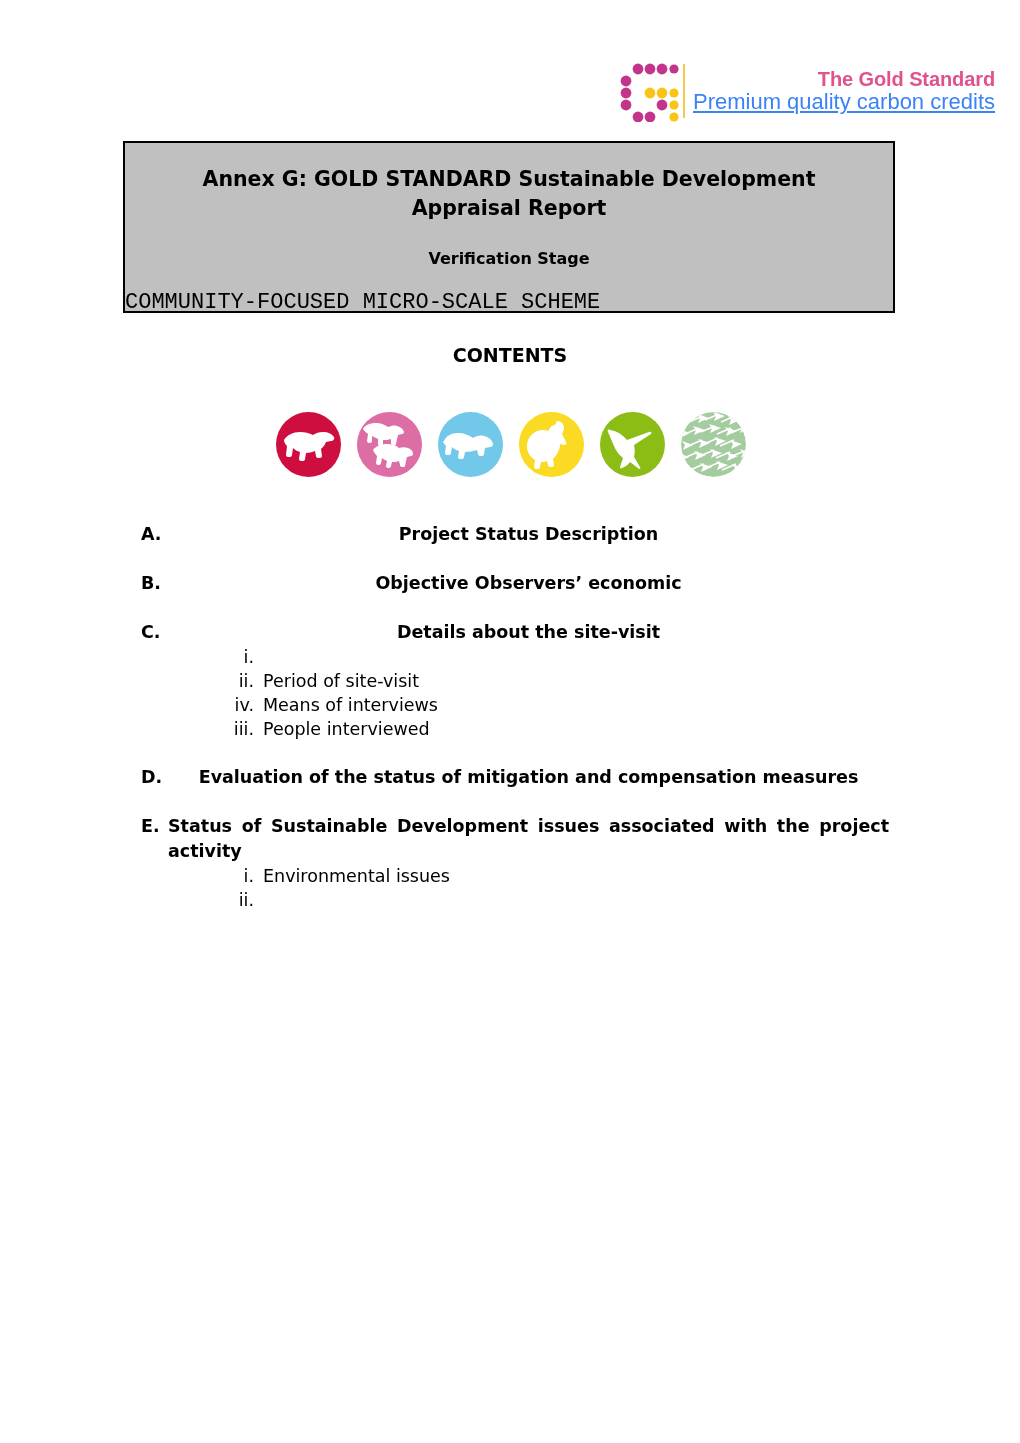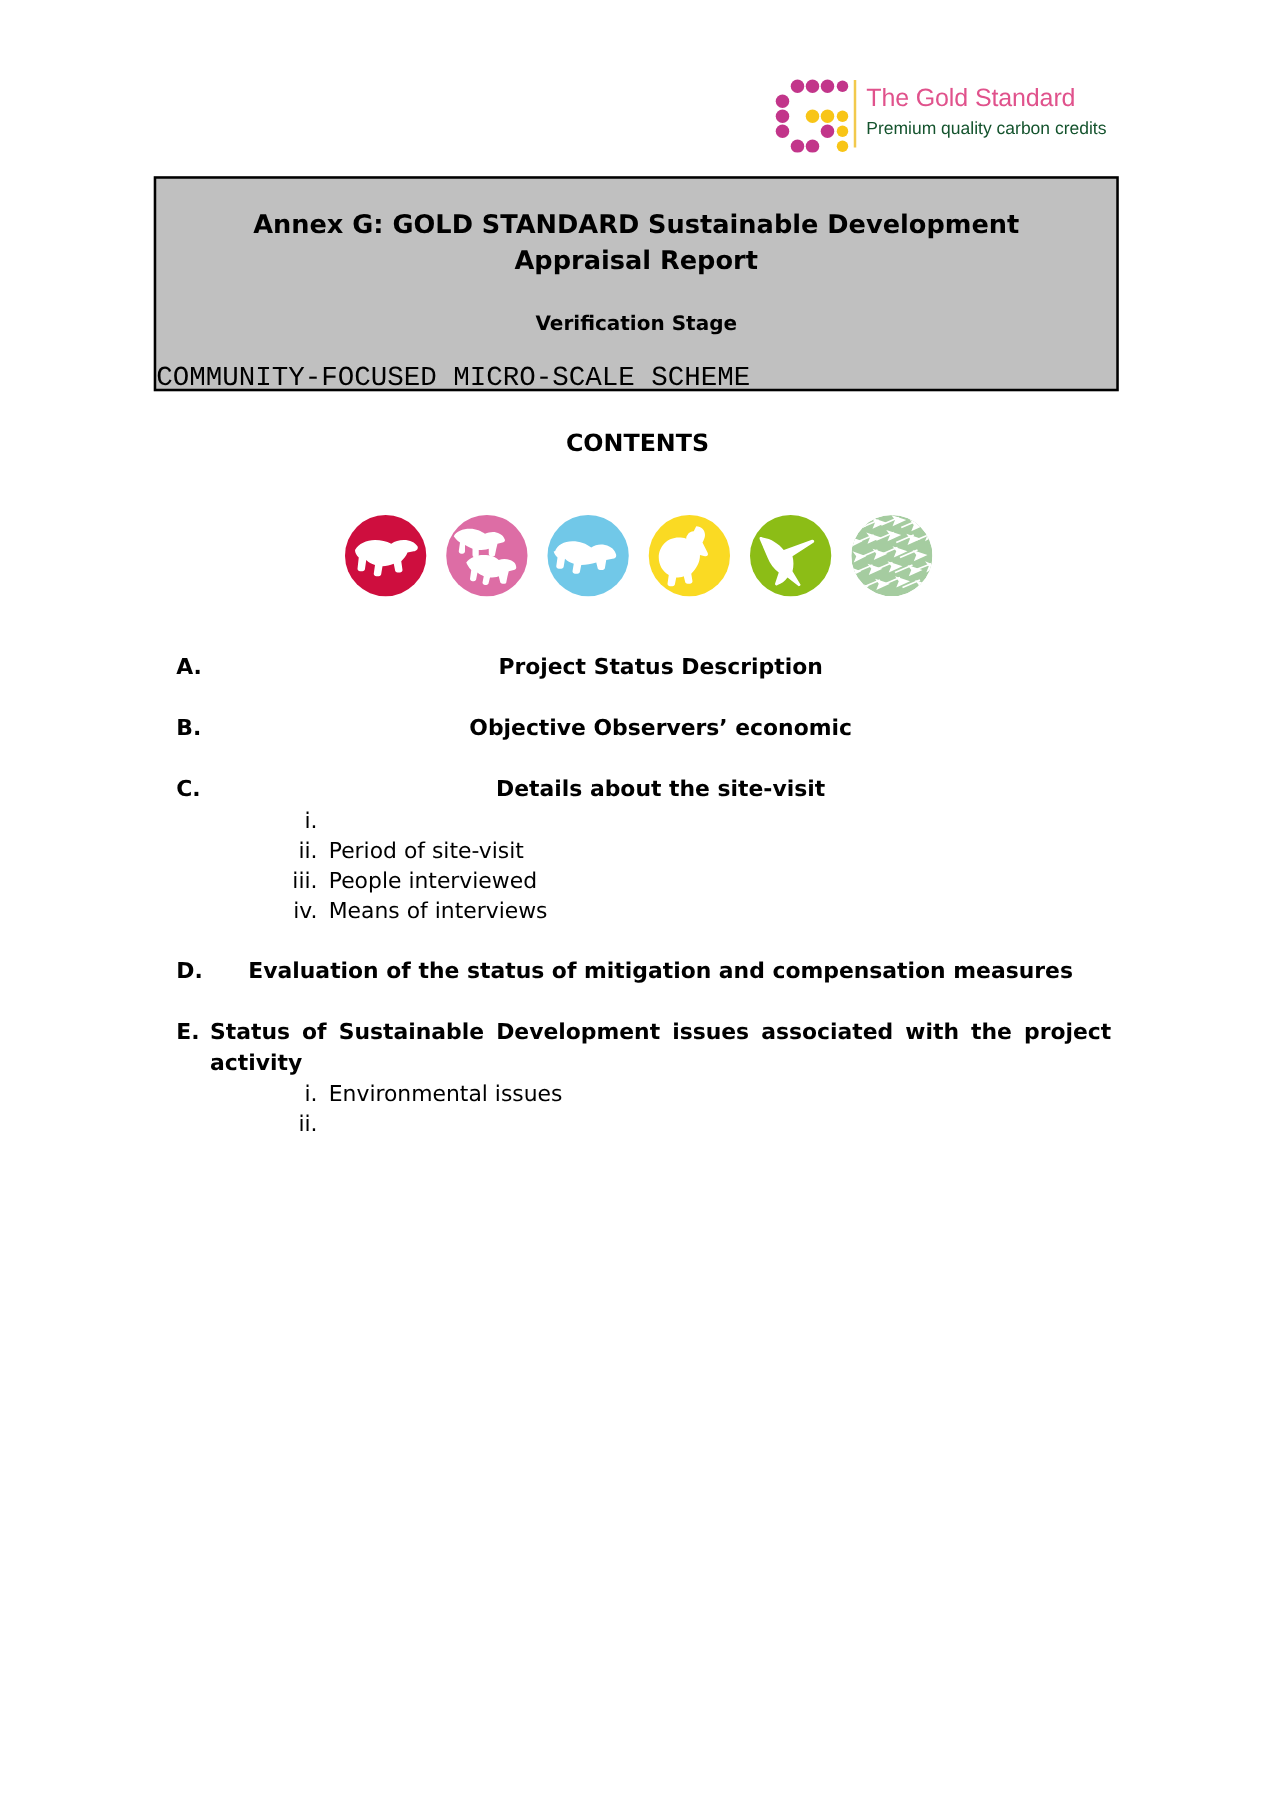--- a/index.html
+++ b/index.html
@@ -40,34 +40,36 @@
     height: 54px;
     background: #f2c94c;
   }
   .logo-text {
     position: absolute;
     left: 76px;
     top: 10px;
   }
   .logo-title {
     font-family: "Liberation Sans", sans-serif;
-    font-weight: normal;
+    font-weight: bold;
     font-size: 20px;
     color: #e0528c;
     letter-spacing: -0.1px;
     line-height: 23px;
     white-space: nowrap;
+    text-align: right;
   }
   .logo-sub {
     font-family: "Liberation Sans", sans-serif;
     font-weight: normal;
-    font-size: 14px;
-    color: #14532d;
+    font-size: 22px;
+    color: #3b82f6;
     line-height: 22px;
     white-space: nowrap;
+    text-decoration: underline;
   }
 
   
   .header-box {
     position: absolute;
     left: 123px;
     top: 141px;
     width: 772px;
     height: 172px;
     background: #c0c0c0;
@@ -317,27 +319,27 @@
     </div>
     <ul class="sub-list">
       <li class="sub-row">
         <span class="sub-num">i.</span>
       </li>
       <li class="sub-row">
         <span class="sub-num">ii.</span>
         <span class="sub-text">Period of site-visit</span>
       </li>
       <li class="sub-row">
+        <span class="sub-num">iv.</span>
+        <span class="sub-text">Means of interviews</span>
+      </li>
+      <li class="sub-row">
         <span class="sub-num">iii.</span>
         <span class="sub-text">People interviewed</span>
       </li>
-      <li class="sub-row">
-        <span class="sub-num">iv.</span>
-        <span class="sub-text">Means of interviews</span>
-      </li>
     </ul>
   </div>
   <div class="spacer-gap"></div>
 
   <div class="toc-item">
     <div class="toc-main">
       <span class="toc-letter">D.</span>
       <span class="toc-label">Evaluation of the status of mitigation and compensation measures</span>
     </div>
   </div>

